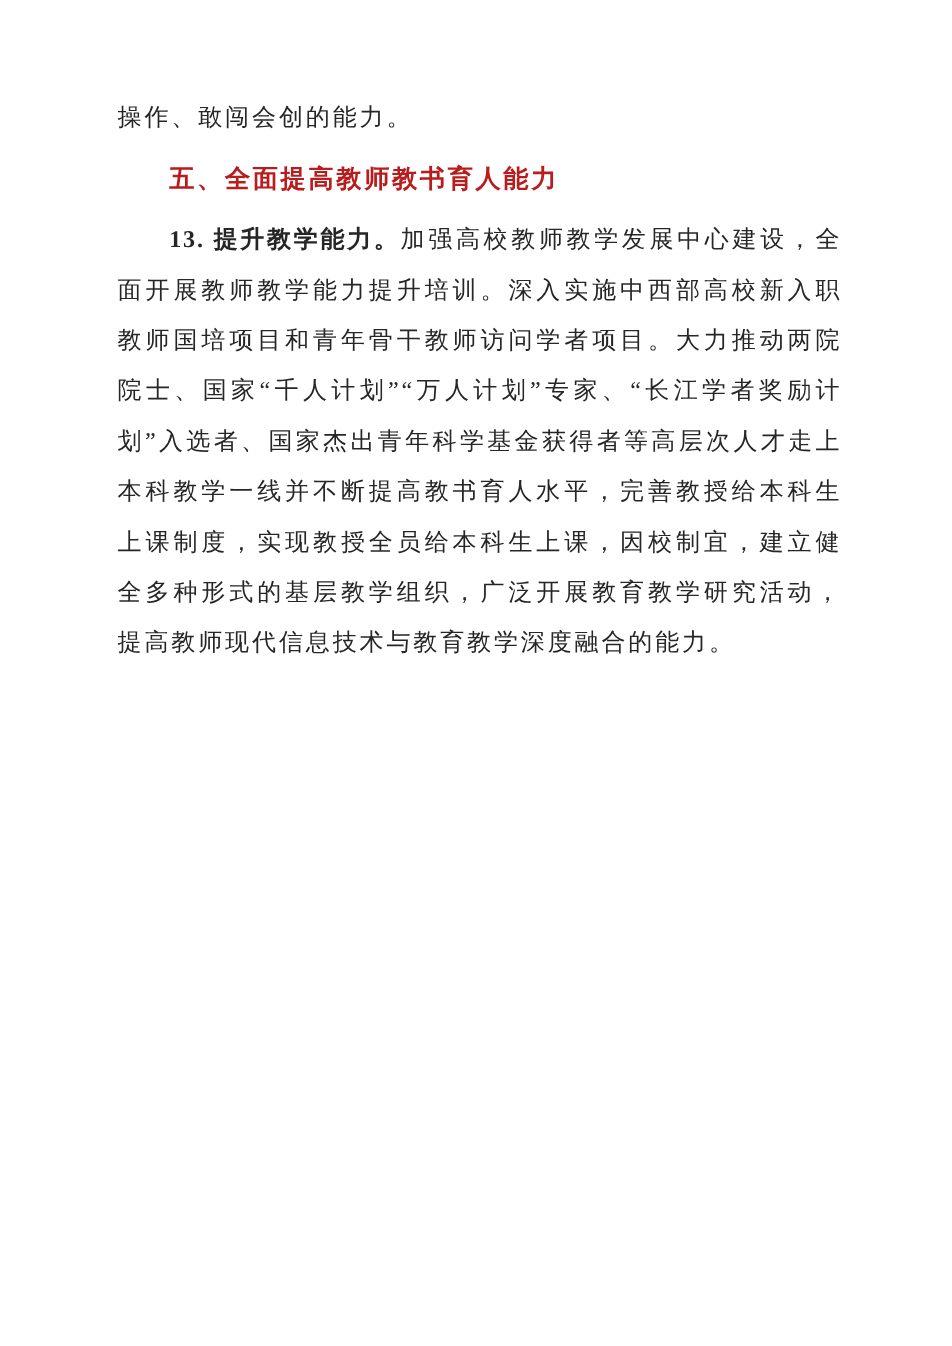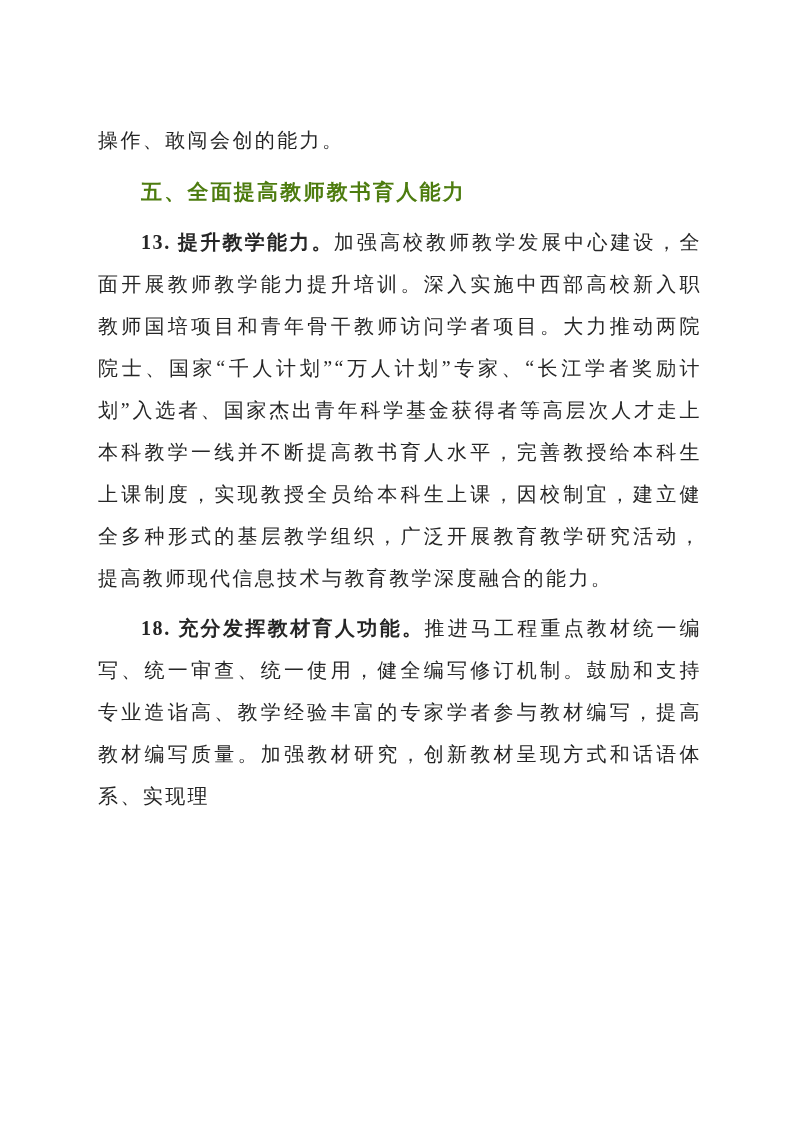--- a/index.html
+++ b/index.html
@@ -10,21 +10,21 @@
   .page {
     position: relative;
     width: 793px;
     height: 1122px;
     background: #ffffff;
     overflow: hidden;
   }
   .content {
     box-sizing: content-box;
     width: 604px;
-    padding-top: 119px;
+    padding-top: 77px;
     margin-left: 98px;
     color: #262626;
   }
   .body-text {
     margin: 8px 0 0 0;
     font-family: "Liberation Serif", "DejaVu Serif", serif;
     font-size: 20px;
     line-height: 42px;
     letter-spacing: 2.4px;
     text-align: justify;
@@ -37,36 +37,35 @@
     margin-top: 0;
   }
   .section-heading {
     margin: 10px 0 0 0;
     font-family: "Liberation Sans", "DejaVu Sans", sans-serif;
     font-size: 21px;
     line-height: 42px;
     font-weight: 700;
     letter-spacing: 2.2px;
     text-indent: 2.05em;
-    color: #4d7c0f;
+    color: #b91c1c;
   }
   .lead {
     font-weight: 700;
     letter-spacing: 1.6px;
   }
 </style>
 </head>
 <body>
 
 <div class="page">
   <div class="content">
 
     <p class="body-text no-indent">操作、敢闯会创的能力。</p>
 
     <h2 class="section-heading">五、全面提高教师教书育人能力</h2>
 
 
     <p class="body-text"><b class="lead">13. 提升教学能力。</b><span>加强高校教师教学发展中心建设，全面开展教师教学能力提升培训。深入实施中西部高校新入职教师国培项目和青年骨干教师访问学者项目。大力推动两院院士、国家“千人计划”“万人计划”专家、“长江学者奖励计划”入选者、国家杰出青年科学基金获得者等高层次人才走上本科教学一线并不断提高教书育人水平，完善教授给本科生上课制度，实现教授全员给本科生上课，因校制宜，建立健全多种形式的基层教学组织，广泛开展教育教学研究活动，提高教师现代信息技术与教育教学深度融合的能力。</span></p>
 
-    <p class="body-text"><b class="lead">18. 充分发挥教材育人功能。</b><span>推进马工程重点教材统一编写、统一审查、统一使用，健全编写修订机制。鼓励和支持专业造诣高、教学经验丰富的专家学者参与教材编写，提高教材编写质量。加强教材研究，创新教材呈现方式和话语体系、实现理</span></p>
 
   </div>
 </div>
 
 </body></html>

